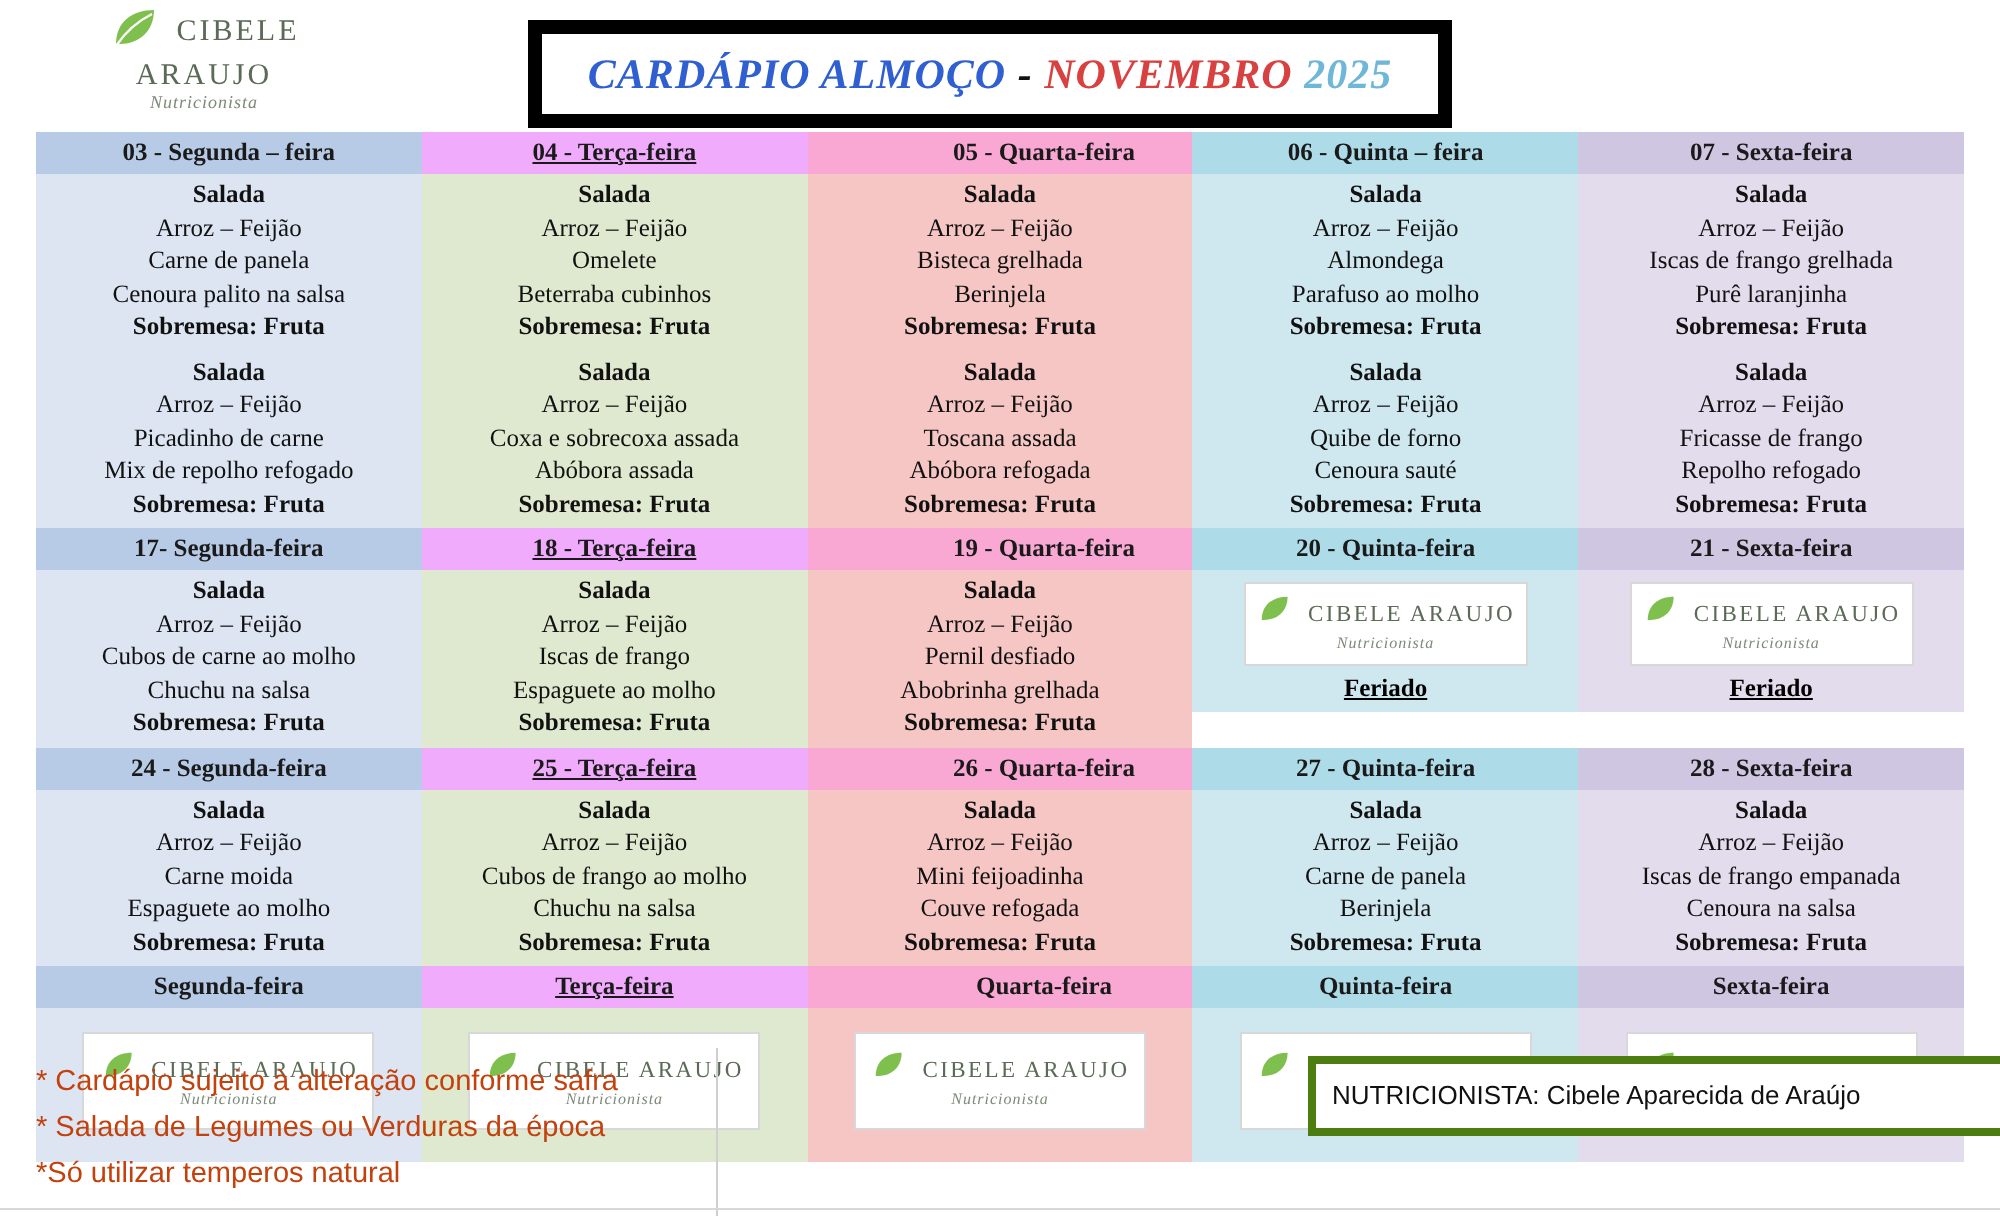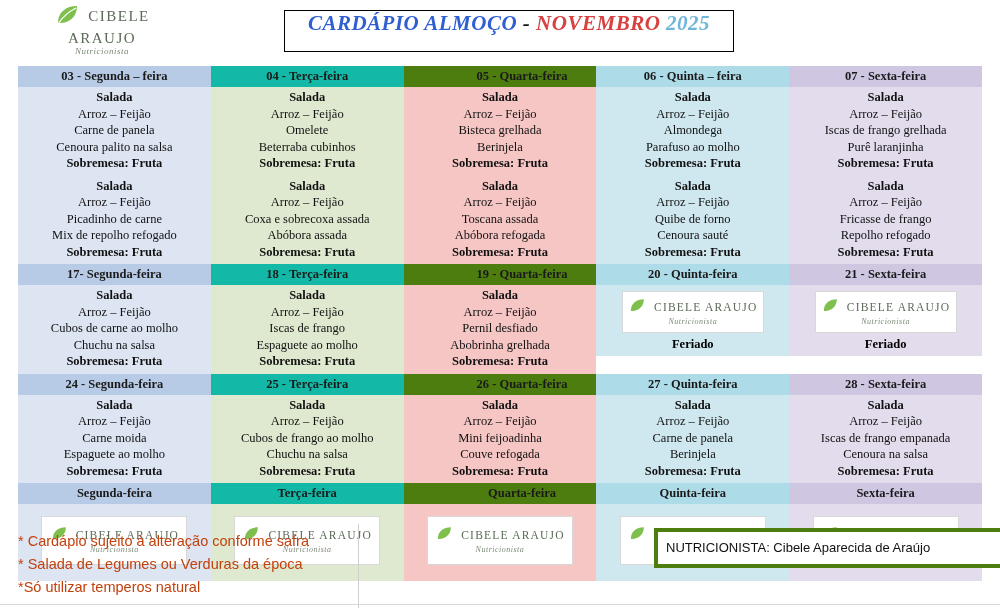--- a/index.html
+++ b/index.html
@@ -47,25 +47,25 @@
     color:#7d8a78;
     letter-spacing:.5px;
   }
   .leaf{
     display:inline-block;
     vertical-align:middle;
     margin-right:4px;
   }
   .title-box{
     position:absolute;
-    left:284px; top:10px;
+    left:264px; top:10px;
     width:448px;height:40px;
-    border:1px solid #000000;
+    border:7px solid #000000;
     background:#ffffff;
-    display:flex;align-items:flex-start;justify-content:center;
+    display:flex;align-items:center;justify-content:center;
   }
   .title-text{
     font-family:"Liberation Serif", serif;
     font-weight:bold;
     font-style:italic;
     font-size:21px;
     letter-spacing:.5px;
     white-space:nowrap;
   }
   .t1{color:#2f5fd0;}
@@ -106,37 +106,38 @@
   .meal .sob{font-weight:bold;}
 
   
   .c1 .cellbg{background:#dde5f3;}
   .c2 .cellbg{background:#dfe9cf;}
   .c3 .cellbg{background:#f6c6c5;}
   .c4 .cellbg{background:#cfe7ef;}
   .c5 .cellbg{background:#e3dced;}
 
   .c1 .daybar{background:#b8cbe6;}
-  .c2 .daybar{background:#14b8a6;}
-  .c3 .daybar{background:#4d7c0f;padding-left:44px;}
+  .c2 .daybar{background:#f0abfc;text-decoration:underline;}
+  .c3 .daybar{background:#f9a8d4;padding-left:44px;}
   .c4 .daybar{background:#aedbe8;}
   .c5 .daybar{background:#cfc6e2;}
 
   .holiday{
     text-align:center;
     padding-top:6px;
     padding-bottom:4px;
   }
   .holiday .logo-card{
     margin:0 auto;
   }
   .holiday-label{
     font-weight:bold;
     font-size:12.5px;
     padding-top:4px;
+    text-decoration:underline;
   }
   .logo-card{
     width:136px;
     background:#ffffff;
     border:1px solid #d8d8d8;
     padding:5px 2px 6px 2px;
     text-align:center;
   }
   .logo-card .brand-name{font-size:11.5px;letter-spacing:1.2px;}
   .logo-card .brand-sub{font-size:8px;}

